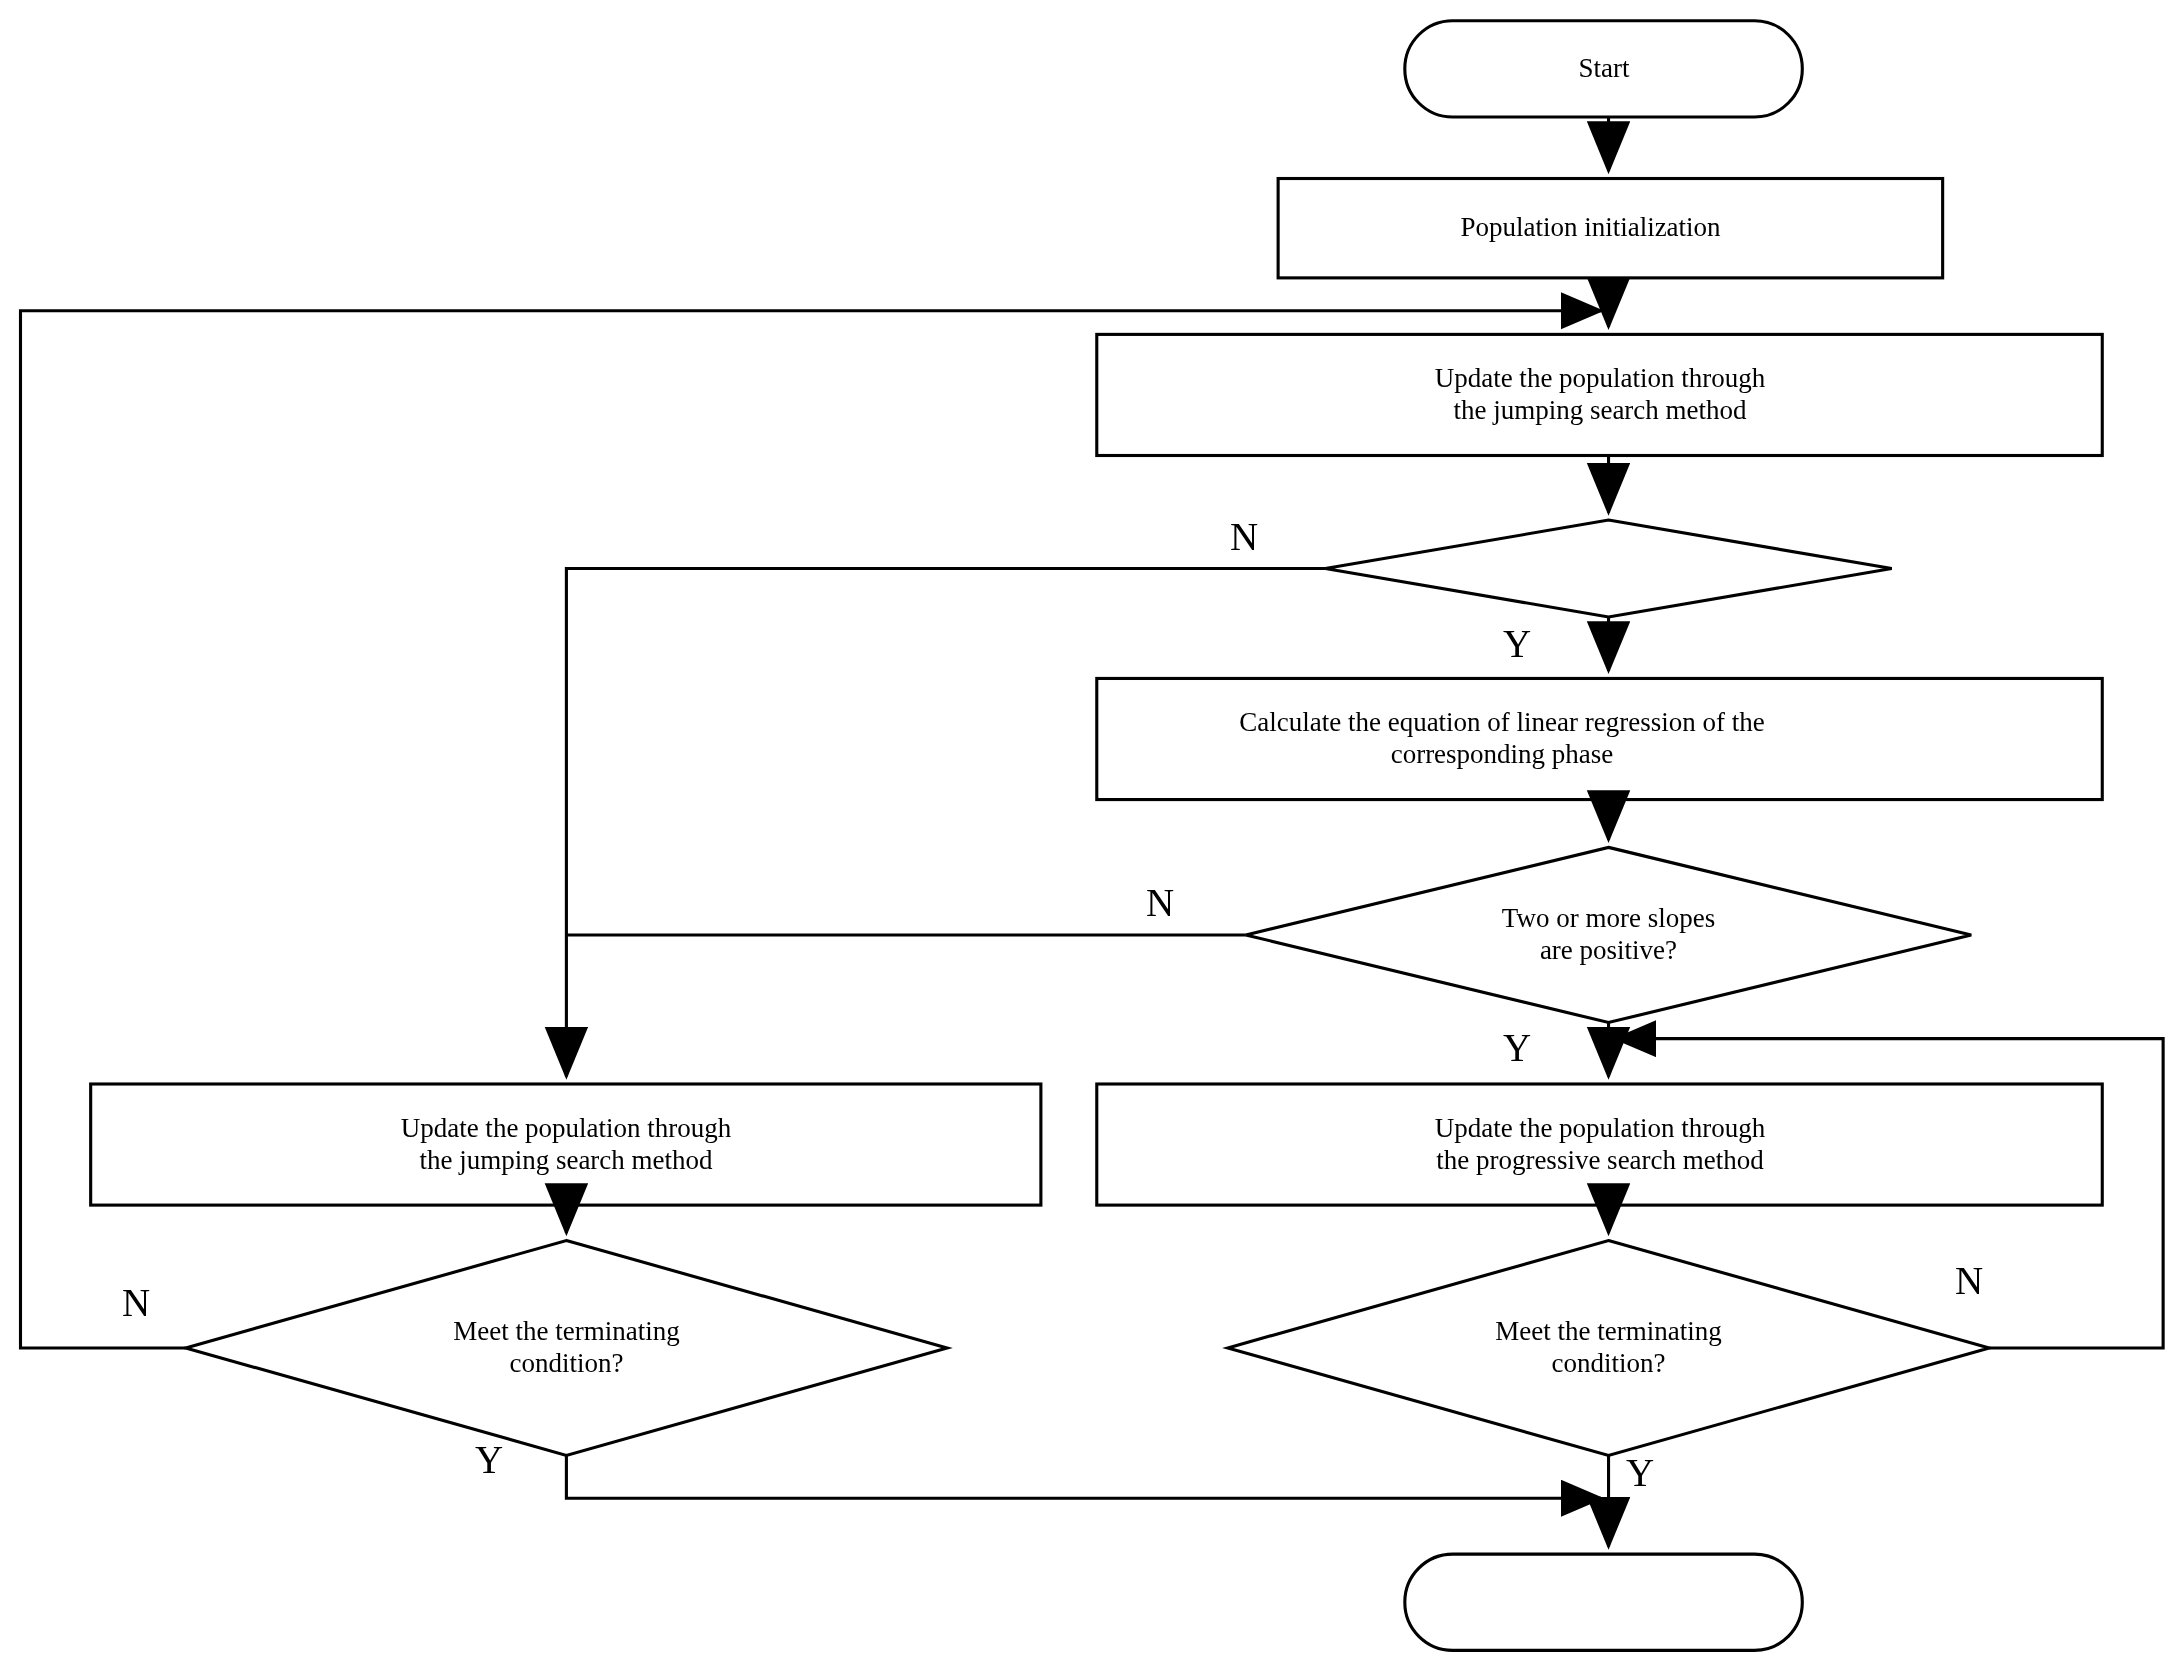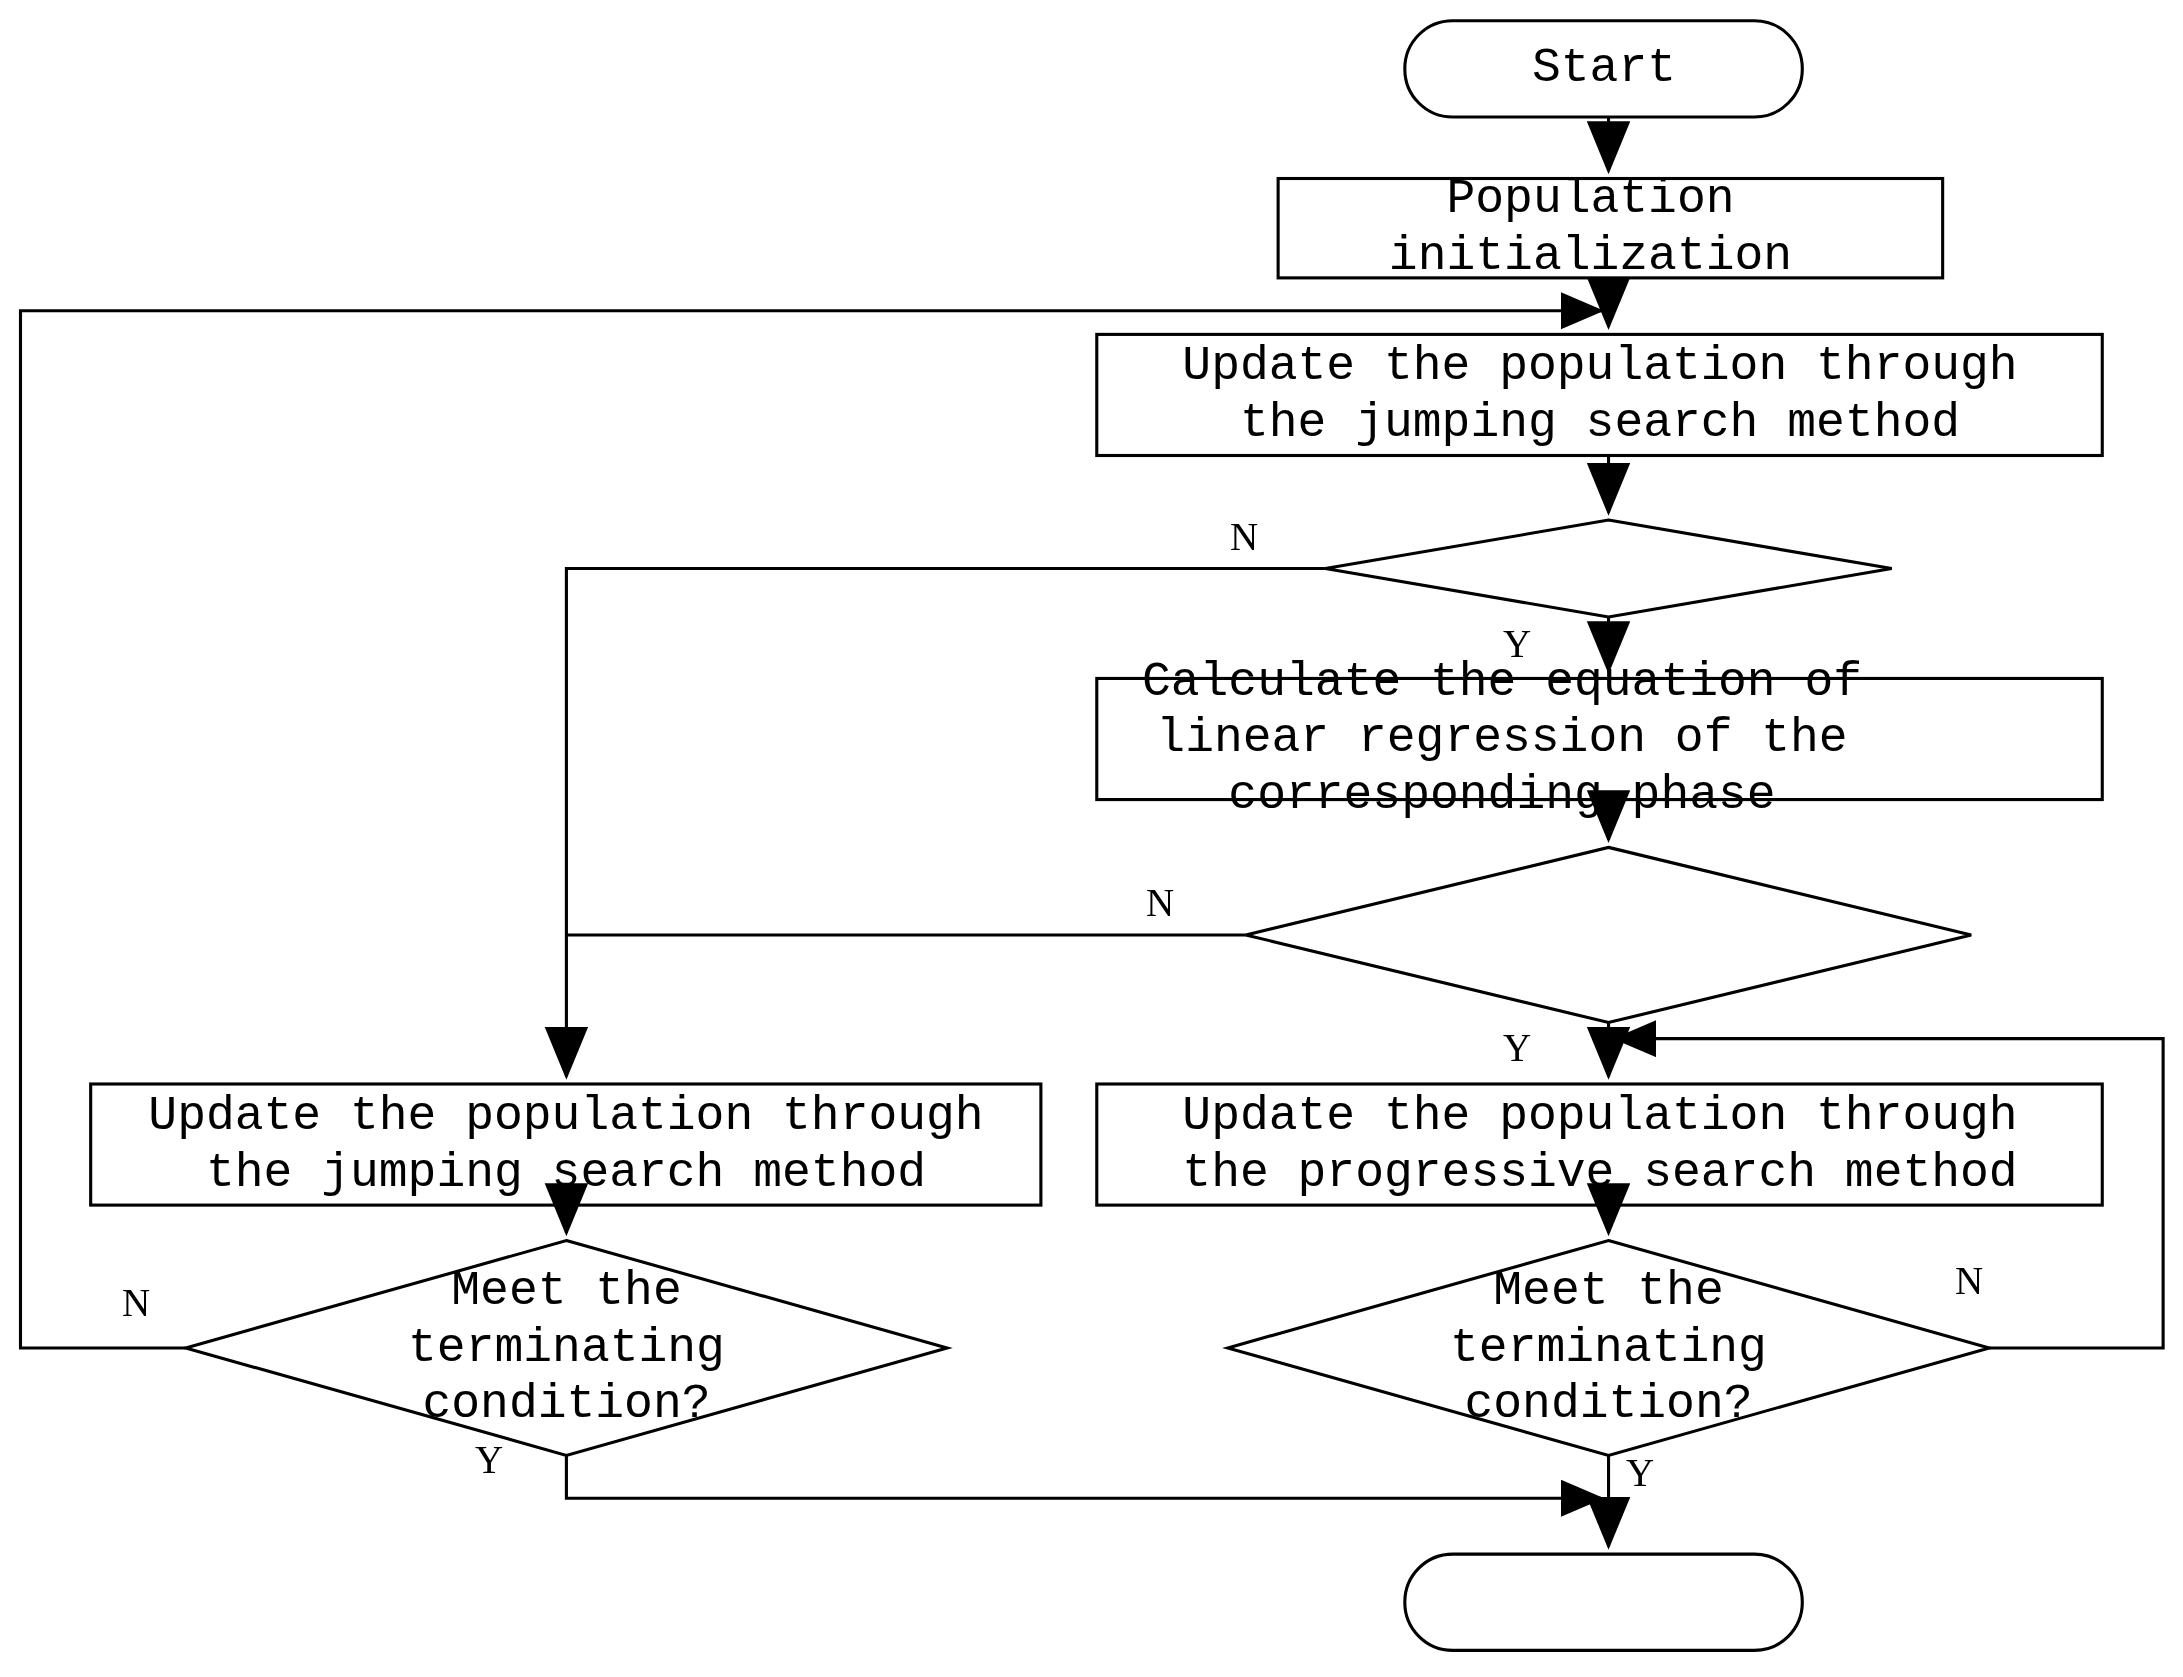--- a/index.html
+++ b/index.html
@@ -39,22 +39,22 @@
     stroke-linecap: butt;
     stroke-linejoin: miter;
   }
   .node-text {
     position: absolute;
     display: flex;
     align-items: center;
     justify-content: center;
     text-align: center;
     color: #000000;
-    font-family: Liberation Mono, monospace;
-    font-size: 48px;
+    font-family: Liberation Serif, serif;
+    font-size: 27px;
     line-height: 1.18;
     white-space: pre-line;
     pointer-events: none;
   }
   .edge-label {
     position: absolute;
     color: #000000;
     font-family: "Liberation Serif", "DejaVu Serif", serif;
     font-size: 39px;
     line-height: 1;
@@ -131,20 +131,22 @@
 
   <div class="node-text" style="left:1258px; top:178px; width:665px; height:99px;">Population initialization</div>
 
   <div class="node-text" style="left:1097px; top:334px; width:1006px; height:121px;">Update the population through
 the jumping search method</div>
 
 
   <div class="node-text" style="left:1097px; top:678px; width:810px; height:121px;">Calculate the equation of linear regression of the
 corresponding phase</div>
 
+  <div class="node-text" style="left:1382px; top:870px; width:453px; height:130px;">Two or more slopes
+are positive?</div>
 
   <div class="node-text" style="left:91px; top:1084px; width:950px; height:121px;">Update the population through
 the jumping search method</div>
 
   <div class="node-text" style="left:1097px; top:1084px; width:1006px; height:121px;">Update the population through
 the progressive search method</div>
 
   <div class="node-text" style="left:340px; top:1283px; width:453px; height:130px;">Meet the terminating
 condition?</div>
 

